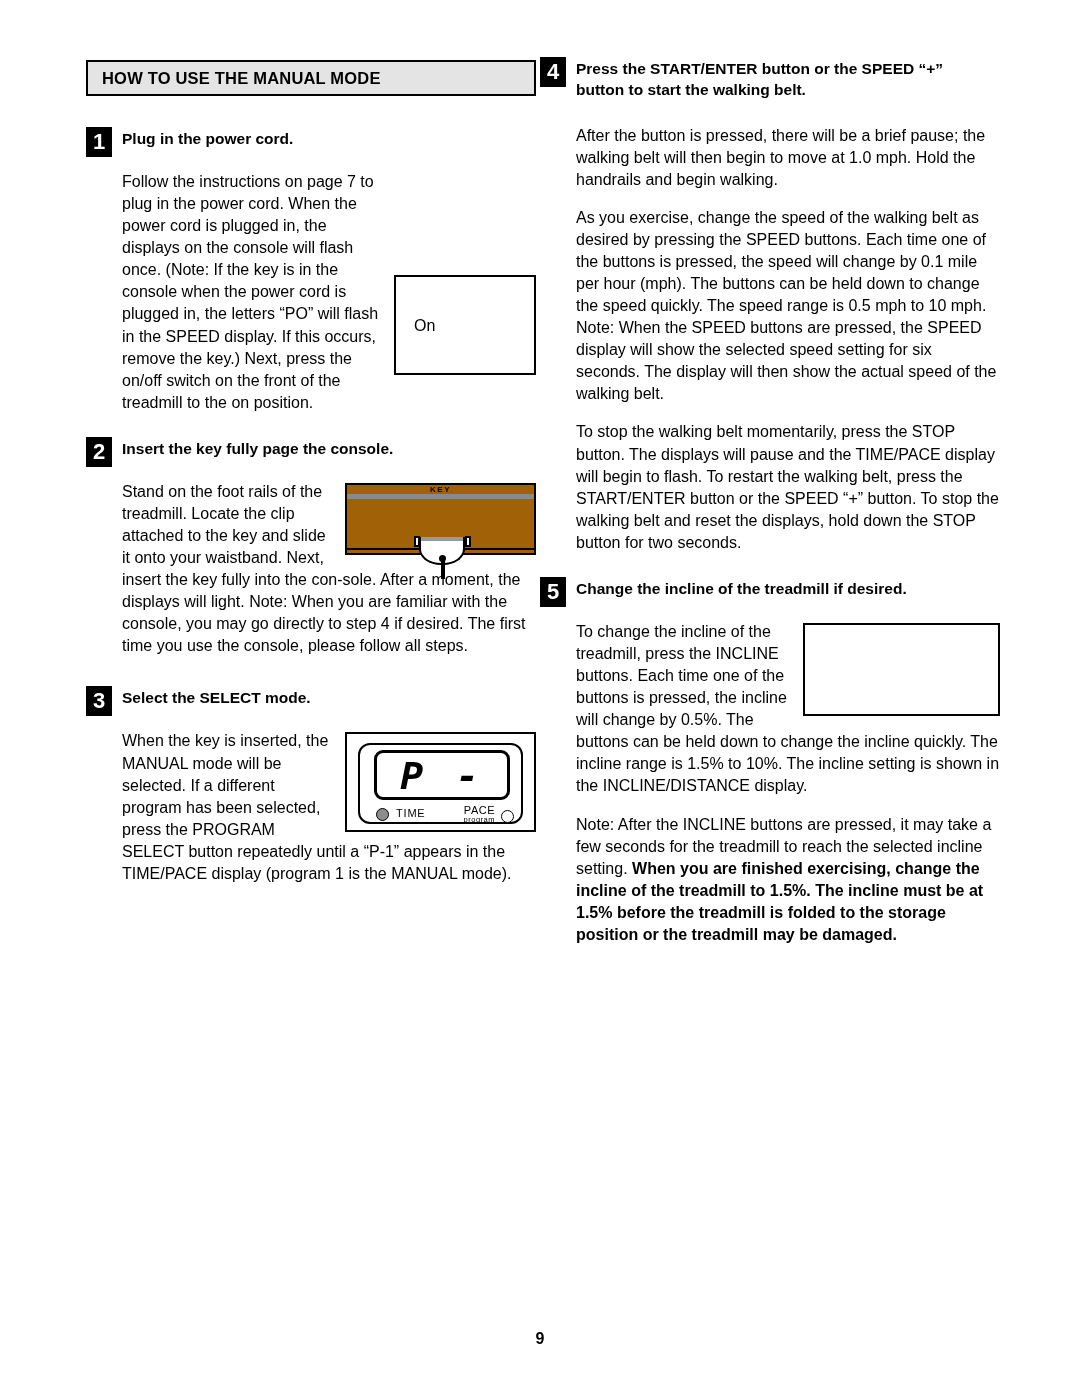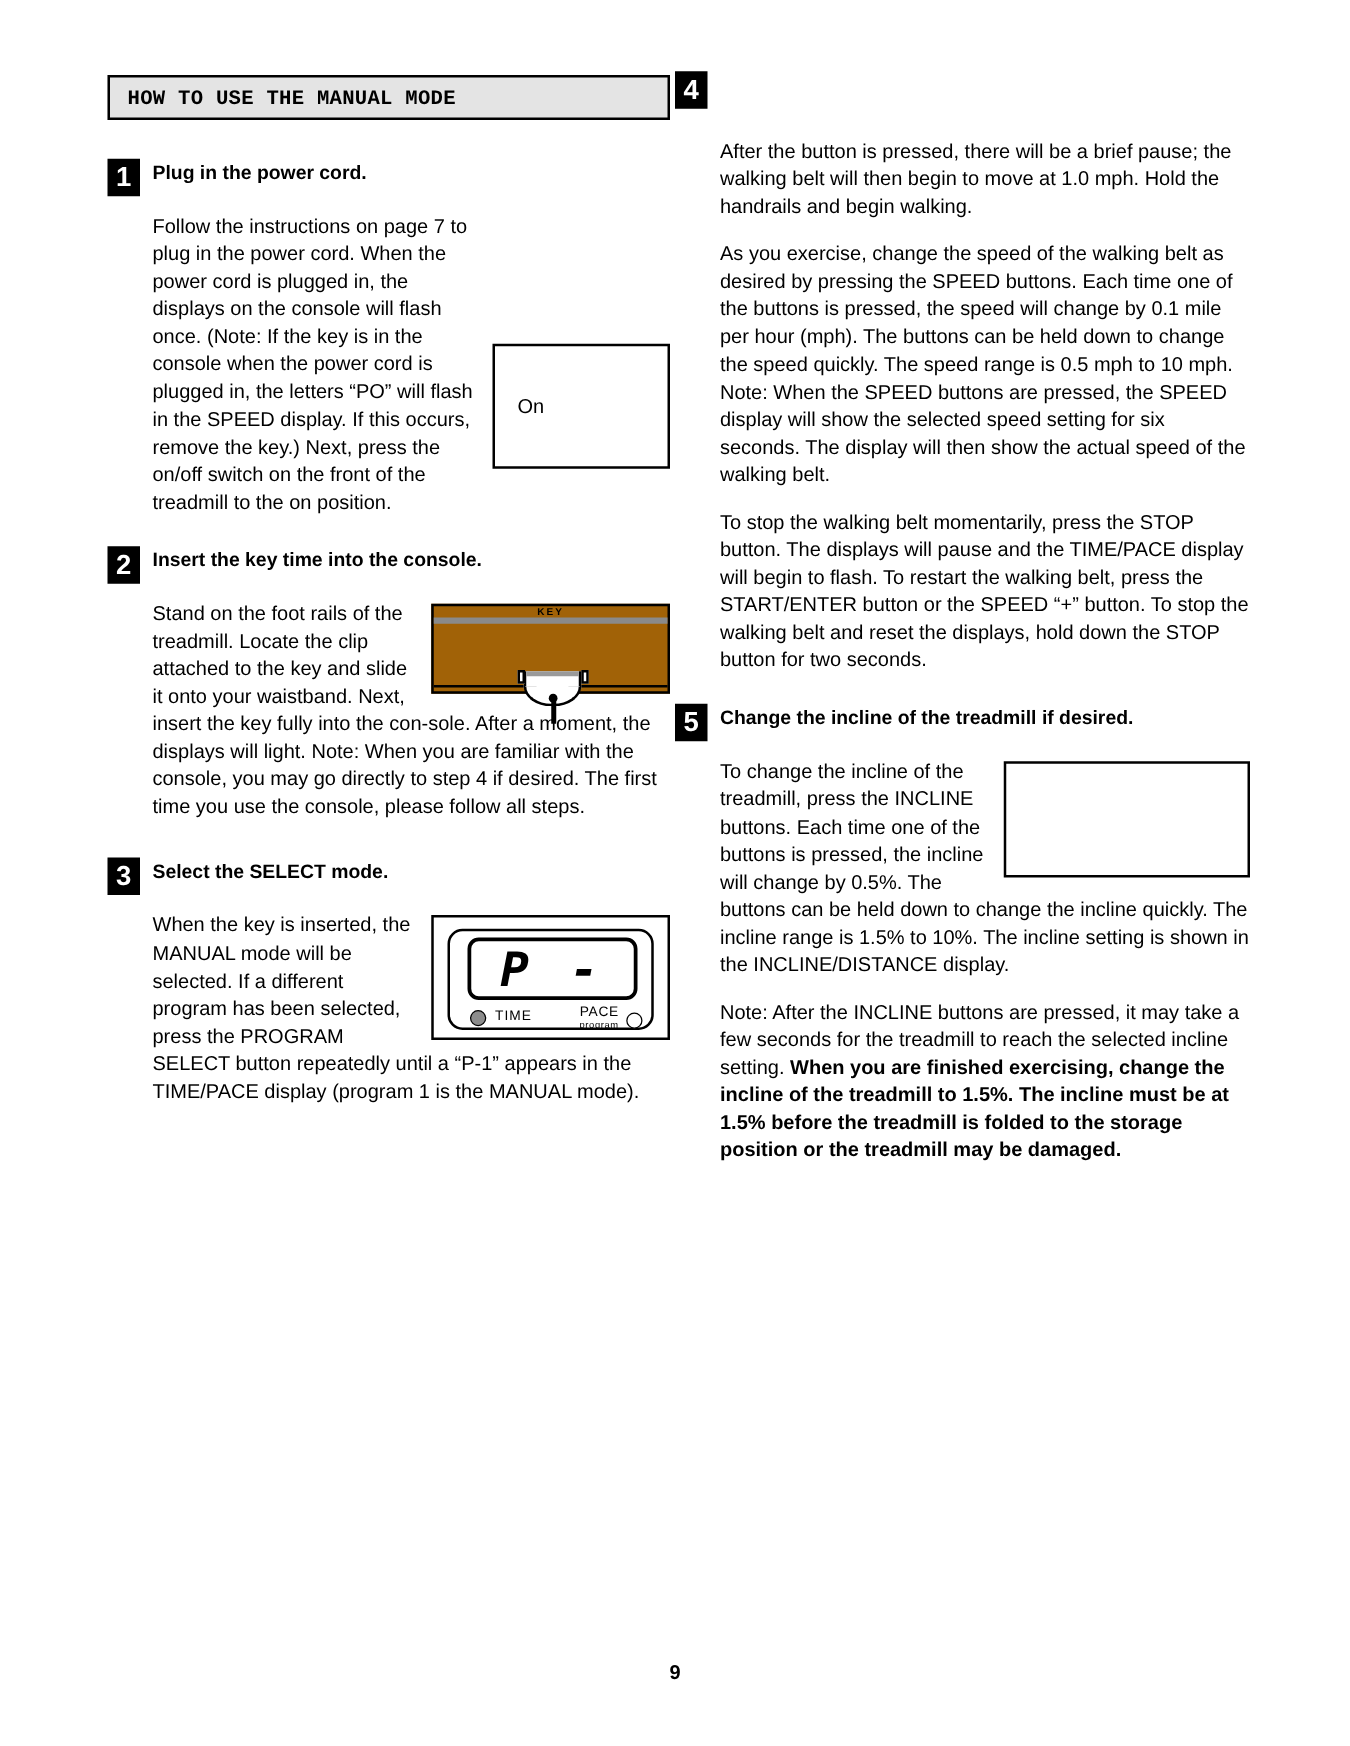--- a/index.html
+++ b/index.html
@@ -45,21 +45,20 @@
     height: 36px;
     display: flex;
     align-items: center;
     padding-left: 14px;
     margin-bottom: 30px;
   }
   .section-bar-title {
     font-size: 16.5px;
     font-weight: bold;
     letter-spacing: 0.2px;
-    font-family: Liberation Mono, monospace;
   }
 
   
   .step {
     position: relative;
     margin-bottom: 2px;
   }
   .step-head {
     display: flex;
     align-items: flex-start;
@@ -399,21 +398,21 @@
             <span class="on-label">On</span>
           </div>
         </div>
         <p>Follow the instructions on page 7 to plug in the power cord. When the power cord is plugged in, the displays on the console will flash once. (Note: If the key is in the console when the power cord is plugged in, the letters “PO” will flash in the SPEED display. If this occurs, remove the key.) Next, press the on/off switch on the front of the treadmill to the on position.</p>
       </div>
     </div>
 
     <div class="step" style="margin-top:22px;">
       <div class="step-head">
         <div class="step-num">2</div>
-        <div class="step-title">Insert the key time into the console.</div>
+        <div class="step-title">Insert the key fully page the console.</div>
       </div>
       <div class="body-text clearfix">
         <div class="fig-float-right" style="margin-top:2px;">
           <div class="fig-key">
             <div class="key-strip"></div>
             <div class="key-word">KEY</div>
             <div class="key-hline"></div>
             <div class="key-slot"></div>
             <div class="key-strip2"></div>
             <div class="key-tab-l"></div>
@@ -451,20 +450,21 @@
       </div>
     </div>
 
   </div>
 
   <div class="col-right">
 
     <div class="step">
       <div class="step-head">
         <div class="step-num">4</div>
+        <div class="step-title" style="max-width:400px;">Press the START/ENTER button or the SPEED “+” button to start the walking belt.</div>
       </div>
       <div class="body-text clearfix" style="margin-top:24px;">
         <p>After the button is pressed, there will be a brief pause; the walking belt will then begin to move at 1.0 mph. Hold the handrails and begin walking.</p>
         <p>As you exercise, change the speed of the walking belt as desired by pressing the SPEED buttons. Each time one of the buttons is pressed, the speed will change by 0.1 mile per hour (mph). The buttons can be held down to change the speed quickly. The speed range is 0.5 mph to 10 mph. Note: When the SPEED buttons are pressed, the SPEED display will show the selected speed setting for six seconds. The display will then show the actual speed of the walking belt.</p>
         <p>To stop the walking belt momentarily, press the STOP button. The displays will pause and the TIME/PACE display will begin to flash. To restart the walking belt, press the START/ENTER button or the SPEED “+” button. To stop the walking belt and reset the displays, hold down the STOP button for two seconds.</p>
       </div>
     </div>
 
     <div class="step" style="margin-top:22px;">
       <div class="step-head">

